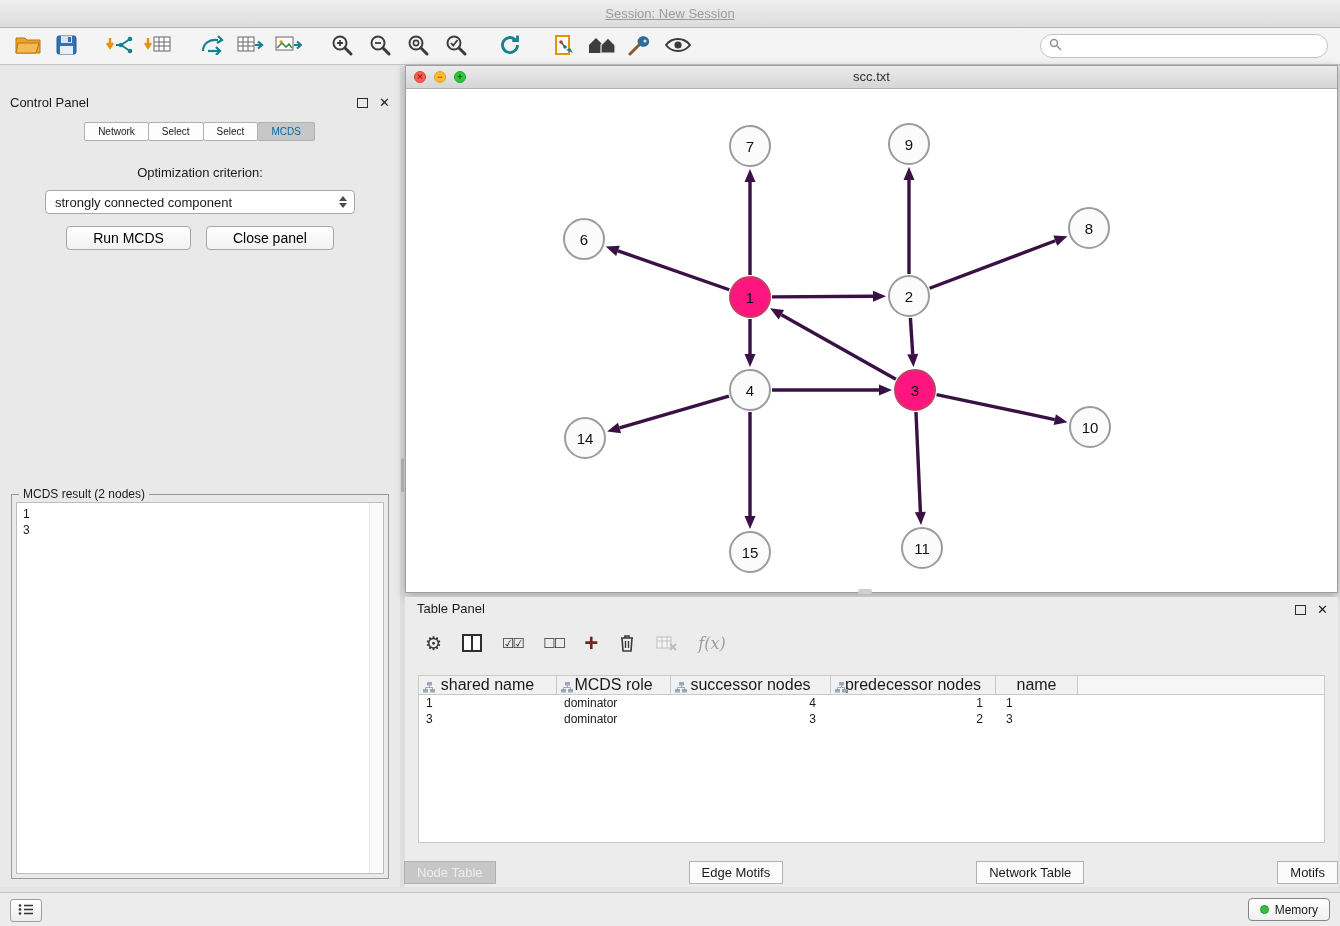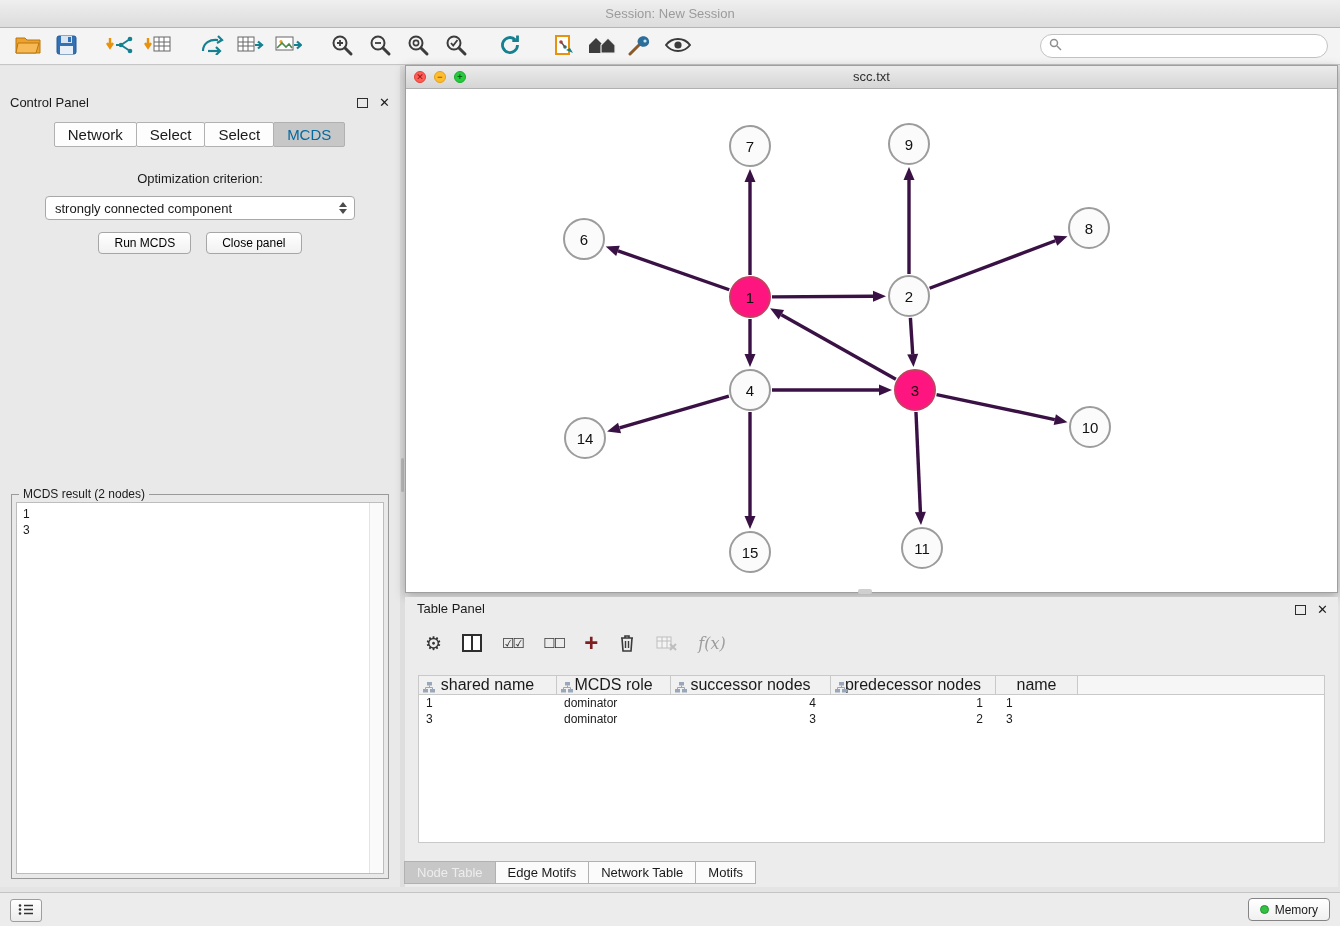--- a/index.html
+++ b/index.html
@@ -2,51 +2,51 @@
 <html><head>
 <meta charset="utf-8">
 <style>
   html,body{margin:0;padding:0;}
   body{width:1340px;height:926px;position:relative;overflow:hidden;background:#e4e4e4;
        font-family:"Liberation Sans","DejaVu Sans",sans-serif;font-size:13px;color:#1a1a1a;}
 
   
   .titlebar{position:absolute;left:0;top:0;width:100%;height:27px;
             background:linear-gradient(#efefef,#dcdcdc);border-bottom:1px solid #b4b4b4;
-            text-align:center;line-height:27px;color:#9b9b9b;}
+            text-align:center;line-height:27px;color:#9b9b9b;text-decoration:underline;}
 
   
   .toolbar{position:absolute;left:0;top:28px;width:100%;height:37px;background:#f4f4f4;
            border-bottom:1px solid #c6c6c6;display:flex;align-items:center;padding:0 12px;box-sizing:border-box;}
   .tbtn{width:32px;height:28px;display:flex;align-items:center;justify-content:center;margin-right:6px;border-radius:4px;}
   .tgap{width:16px;}
   .search-wrap{margin-left:auto;}
   .search-field{width:288px;height:24px;background:#fff;border:1px solid #c2c2c2;border-radius:12px;
                 display:flex;align-items:center;padding:0 8px;box-sizing:border-box;}
   .search-field input{border:none;outline:none;flex:1;font-size:12px;margin-left:5px;background:transparent;
                       font-family:"Liberation Sans","DejaVu Sans",sans-serif;}
 
   
   .control-panel{position:absolute;left:0;top:66px;width:400px;height:821px;background:#e9e9e9;border-right:1px solid #cfcfcf;}
   .cp-header{height:26px;line-height:26px;padding-left:10px;position:relative;margin-top:24px;}
   .panel-controls{position:absolute;right:10px;top:0;height:26px;display:flex;align-items:center;gap:11px;}
   .float-box{width:9px;height:8px;border:1.5px solid #2d2d2d;display:inline-block;}
   .close-x{font-weight:bold;font-size:13px;color:#1c1c1c;}
   .cp-tabs{display:flex;justify-content:center;margin-top:6px;}
-  .cp-tab{border:1px solid #b1b1b1;background:#fdfdfd;padding:3px 13px;font-size:15px;margin-left:-1px;border-radius:2px;}
+  .cp-tab{border:1px solid #b1b1b1;background:#fdfdfd;padding:3px 13px;font-size:10px;margin-left:-1px;border-radius:2px;}
   .cp-tab.active{background:#c7c7c7;color:#0369a1;}
   .cp-opt-label{text-align:center;margin-top:24px;}
   .cp-select{width:310px;height:24px;margin:10px auto 0;background:#fff;border:1px solid #a8a8a8;border-radius:4px;
              display:flex;align-items:center;padding:0 7px 0 9px;box-sizing:border-box;}
   .cp-select .val{flex:1;}
   .arrow-stack{display:flex;flex-direction:column;gap:2px;align-items:center;}
   .tri-up{width:0;height:0;border-left:4px solid transparent;border-right:4px solid transparent;border-bottom:5px solid #4c4c4c;}
   .tri-down{width:0;height:0;border-left:4px solid transparent;border-right:4px solid transparent;border-top:5px solid #4c4c4c;}
   .cp-buttons{display:flex;justify-content:center;gap:15px;margin-top:12px;}
-  .btn{background:linear-gradient(#ffffff,#f1f1f1);border:1px solid #a6a6a6;border-radius:4px;padding:3px 15px;font-size:12px;}
+  .btn{background:linear-gradient(#ffffff,#f1f1f1);border:1px solid #a6a6a6;border-radius:4px;padding:3px 26px;font-size:14px;}
   .cp-fieldset{position:absolute;left:11px;right:11px;top:428px;bottom:8px;border:1px solid #9a9a9a;}
   .cp-legend{position:absolute;top:-8px;left:7px;background:#e9e9e9;padding:0 4px;font-size:12px;}
   .cp-list{position:absolute;left:4px;right:4px;top:7px;bottom:4px;background:#fff;border:1px solid #bdbdbd;
            font-size:12px;line-height:16px;padding:3px 6px;box-sizing:border-box;}
   .vtrack{position:absolute;top:0;right:0;width:13px;height:100%;background:#fafafa;border-left:1px solid #e4e4e4;}
 
   
   .v-splitter{position:absolute;left:400px;top:66px;width:5px;height:821px;background:#dedede;}
   .v-splitter .grip{position:absolute;left:1px;top:392px;width:3px;height:34px;background:#bdbdbd;border-radius:2px;}
   .h-splitter{position:absolute;left:858px;top:589px;width:14px;height:5px;background:#cfcfcf;border-radius:2px;}
@@ -80,21 +80,21 @@
   .th{display:flex;align-items:center;justify-content:center;gap:4px;font-size:16px;
       border-right:1px solid #c9c9c9;position:relative;box-sizing:border-box;}
   .th .sort{position:absolute;left:4px;top:3px;}
   .th.c0{width:138px;} .th.c1{width:114px;} .th.c2{width:160px;} .th.c3{width:165px;} .th.c4{width:82px;}
   .th.filler{flex:1;border-right:none;background:#f6f6f6;}
   .trow{display:flex;height:16px;font-size:12px;align-items:center;}
   .td{box-sizing:border-box;}
   .td.c0{width:138px;padding-left:7px;} .td.c1{width:114px;padding-left:7px;}
   .td.c2{width:160px;text-align:right;padding-right:15px;} .td.c3{width:165px;text-align:right;padding-right:13px;}
   .td.c4{width:82px;padding-left:10px;}
-  .tp-tabs{position:absolute;bottom:3px;left:0;width:100%;display:flex;justify-content:flex-start;}
+  .tp-tabs{position:absolute;bottom:3px;left:0;width:100%;display:flex;justify-content:space-between;}
   .tp-tab{border:1px solid #b1b1b1;background:#fbfbfb;padding:3px 12px;font-size:13px;margin-left:-1px;}
   .tp-tab.active{background:#c7c7c7;color:#ededed;}
 
   
   .statusbar{position:absolute;left:0;bottom:0;width:100%;height:33px;background:#ececec;border-top:1px solid #c4c4c4;}
   .sb-left-btn{position:absolute;left:10px;top:6px;width:30px;height:21px;border:1px solid #9e9e9e;border-radius:3px;
                background:linear-gradient(#fff,#ececec);display:flex;align-items:center;justify-content:center;}
   .memory-btn{position:absolute;right:10px;top:5px;height:23px;border:1px solid #848484;border-radius:4px;
               background:linear-gradient(#fff,#f0f0f0);display:flex;align-items:center;gap:6px;padding:0 11px;font-size:12px;box-sizing:border-box;}
   .mem-dot{width:9px;height:9px;border-radius:50%;background:#35c043;border:1px solid #22962e;box-sizing:border-box;}

